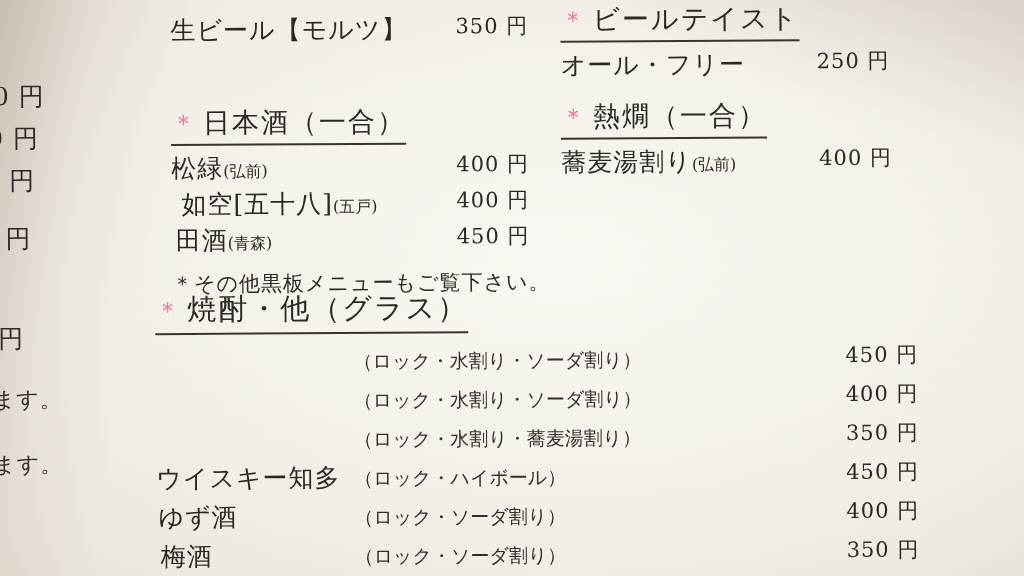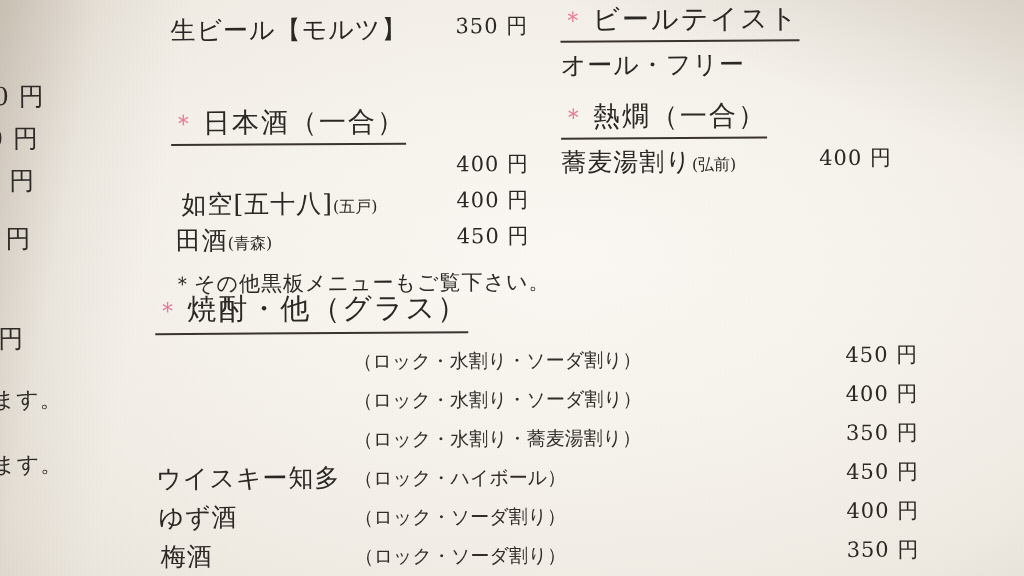--- a/index.html
+++ b/index.html
@@ -159,29 +159,31 @@
         <span class="price" style="left:285px;">350 円</span>
       </div>
     </div>
 
     <div class="blk" style="left:562px; top:2px;">
       <div class="heading">
         <span class="ast">＊</span><span>ビールテイスト</span>
       </div>
       <div class="row" style="margin-top:6px; width:400px;">
         <span class="name">オール・フリー</span>
+        <span class="price" style="left:256px;">250 円</span>
       </div>
     </div>
 
     <div class="blk" style="left:172px; top:103px;">
       <div class="heading">
         <span class="ast">＊</span><span>日本酒（一合）</span>
       </div>
 
       <div class="row" style="margin-top:6px; width:420px;">
+        <span class="name"><span>松緑</span><span class="sub">(弘前)</span></span>
         <span class="price" style="left:285px;">400 円</span>
       </div>
 
       <div class="row" style="width:420px;">
         <span class="name" style="left:10px;"><span>如空[五十八]</span><span class="sub">(五戸)</span></span>
         <span class="price" style="left:285px;">400 円</span>
       </div>
 
       <div class="row" style="width:420px;">
         <span class="name" style="left:4px;"><span>田酒</span><span class="sub">(青森)</span></span>

